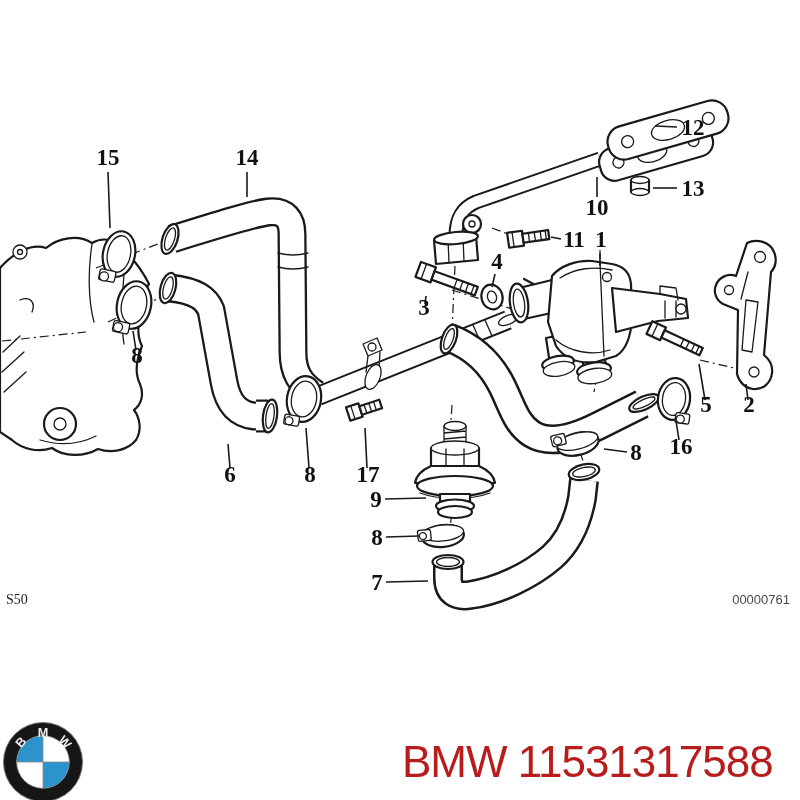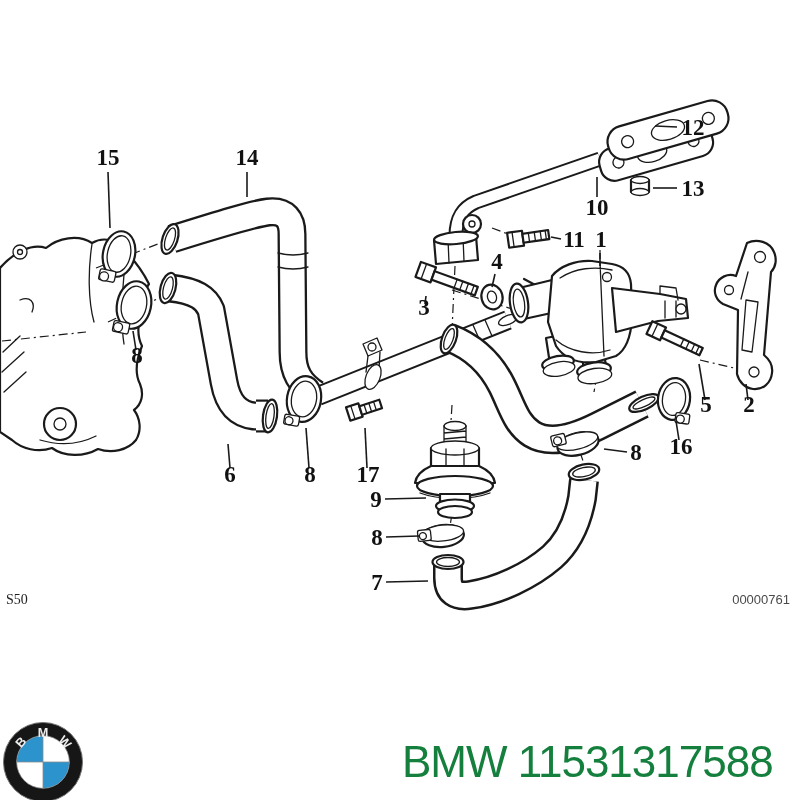--- a/index.html
+++ b/index.html
@@ -10,21 +10,21 @@
   .fill { fill:#ffffff; stroke:#1a1a1a; stroke-width:2.2; stroke-linejoin:round; }
   .thin { stroke-width:1.3; }
   .tubeO { fill:none; stroke:#1a1a1a; stroke-linecap:butt; stroke-linejoin:round; }
   .tubeI { fill:none; stroke:#ffffff; stroke-linecap:butt; stroke-linejoin:round; }
   .dd { fill:none; stroke:#1a1a1a; stroke-width:1.2; stroke-dasharray:9 4 2 4; }
   .callout-text { font-family:"Liberation Serif", serif; font-weight:bold; font-size:23px; fill:#111; }
   .leader { stroke:#1a1a1a; stroke-width:1.6; fill:none; }
   .code-text  { font-family:"Liberation Serif", serif; font-size:14px; fill:#222; }
   .plate-text { font-family:"Liberation Sans", sans-serif; font-size:13px; fill:#4a4a4a; }
   .footer-title { position:absolute; left:402px; top:737px; width:392px;
-                  font-size:44px; letter-spacing:-1px; color:#15803d; white-space:nowrap; }
+                  font-size:44px; letter-spacing:-1px; color:#b91c1c; white-space:nowrap; }
   .bmw-logo { position:absolute; left:2px; top:721px; }
 </style>
 </head>
 <body>
 
 <div class="stage">
 
   <svg id="diagram" width="800" height="620" viewBox="0 0 800 620">
 
     <g>

